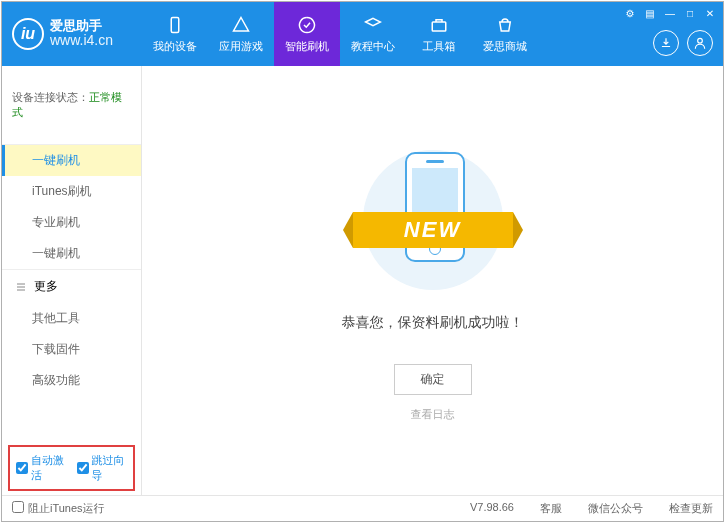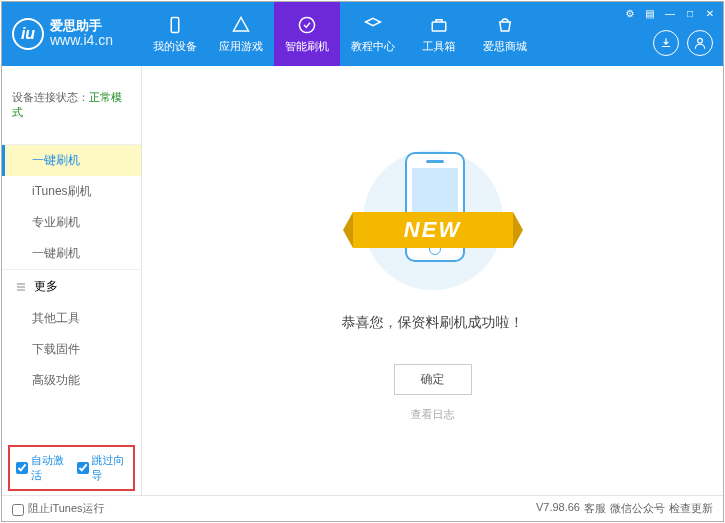--- a/index.html
+++ b/index.html
@@ -43,22 +43,22 @@
 .phone-screen{position:absolute;top:14px;left:5px;right:5px;bottom:20px;background:#cde9fb}
 .ribbon{position:absolute;left:0;top:72px;width:160px;height:36px;background:#f5b800}
 .ribbon::before,.ribbon::after{content:"";position:absolute;top:0;width:0;height:0;border-top:18px solid transparent;border-bottom:18px solid transparent}
 .ribbon::before{left:-10px;border-right:10px solid #d09a00}
 .ribbon::after{right:-10px;border-left:10px solid #d09a00}
 .ribbon-text{color:#fff;font-weight:900;font-size:22px;text-align:center;line-height:36px;letter-spacing:2px;font-style:italic}
 .msg{font-size:14px;color:#444;margin-bottom:32px}
 .ok-btn{border:1px solid #ccc;background:#fff;padding:6px 26px;font-size:12px;color:#555;cursor:pointer;margin-bottom:12px}
 .log-link{font-size:11px;color:#aaa;cursor:pointer}
 .footer{height:26px;border-top:1px solid #e5e5e5;display:flex;align-items:center;justify-content:space-between;padding:0 10px;font-size:11px;color:#666}
-.footer-left{display:flex;align-items:flex-end;gap:4px}
-.footer-right{display:flex;gap:4px}
+.footer-left{display:flex;align-items:flex-start;gap:4px}
+.footer-right{display:flex;gap:26px}
 .footer-right span{cursor:pointer}
 </style>
 </head>
 <body>
 
 <div class="window">
   <div class="header">
     <div class="logo-area">
       <div class="logo-circle">iu</div>
       <div class="logo-text">

